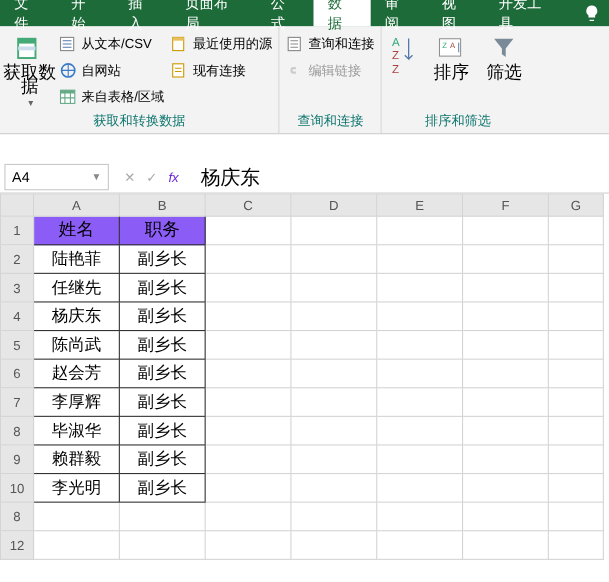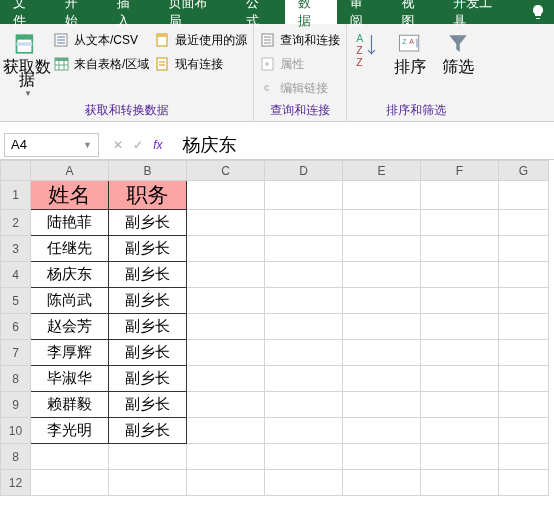--- a/index.html
+++ b/index.html
@@ -6,45 +6,45 @@
 body { background: #fff; width: 554px; height: 529px; overflow: hidden; font-size: 12px; }
 
 .tabs { background: #1e6b3a; display: flex; height: 24px; align-items: stretch; color: #fff; }
 .tab { padding: 5px 13px; cursor: pointer; font-size: 13px; display: flex; align-items: center; }
 .tab.active { background: #fff; color: #1e6b3a; }
 .tab.bulb { margin-left: 4px; padding: 5px 8px; }
 
 .ribbon { background: #f3f3f3; border-bottom: 1px solid #d0d0d0; display: flex; height: 98px; }
 .rgroup { border-right: 1px solid #d8d8d8; display: flex; flex-direction: column; padding: 4px 6px 2px 6px; }
 .rgroup .body { flex: 1; display: flex; gap: 6px; }
-.rgroup .label { text-align: center; font-size: 12px; color: #4c1d95; padding-top: 2px; }
+.rgroup .label { text-align: center; font-size: 12px; color: #0f766e; padding-top: 2px; }
 .bigbtn { display: flex; flex-direction: column; align-items: center; justify-content: flex-start; width: 42px; cursor: pointer; padding-top: 2px; gap: 2px; }
 .bigbtn .ic { width: 28px; height: 28px; }
 .bigbtn .txt { font-size: 16px; text-align: center; line-height: 13px; }
 .col { display: flex; flex-direction: column; gap: 4px; justify-content: flex-start; padding-top: 2px; }
 .smallbtn { display: flex; align-items: center; gap: 4px; font-size: 12px; cursor: pointer; height: 20px; }
 .smallbtn .ic { width: 16px; height: 16px; flex-shrink: 0; }
 .dim { color: #9a9a9a; }
 .drop::after { content: "▾"; font-size: 9px; margin-left: 2px; color: #666; }
 
-.fbar { display: flex; align-items: center; height: 30px; border-bottom: 1px solid #d0d0d0; background: #fff; margin-top: 8px; }
+.fbar { display: flex; align-items: center; height: 30px; border-bottom: 1px solid #d0d0d0; background: #fff; margin-top: 24px; }
 .namebox { width: 95px; border: 1px solid #c9c9c9; height: 24px; margin-left: 4px; display: flex; align-items: center; padding: 0 6px; font-size: 13px; justify-content: space-between; }
 .namebox .dd { color: #888; font-size: 9px; }
 .fxbtns { display: flex; gap: 10px; padding: 0 14px; color: #aaa; align-items: center; }
 .fxbtns span { cursor: pointer; }
 .fxval { font-size: 18px; font-family: SimSun, serif; padding-left: 6px; }
 
 .sheet { overflow: auto; }
 .grid { border-collapse: collapse; }
 .grid th, .grid td { border: 1px solid #d4d4d4; font-weight: normal; }
 .colhdr th { background: #e6e6e6; height: 20px; font-size: 12px; color: #555; width: 78px; }
 .colhdr th.corner { width: 30px; background: #e6e6e6; }
 .rowhdr { background: #e6e6e6; text-align: center; width: 30px; font-size: 12px; color: #555; height: 26px; }
 .cell { height: 26px; text-align: center; font-size: 15px; font-family: SimSun, serif; }
-.hdrcell { background: #fca5a5; font-weight: bold; border: 1px solid #333 !important; font-family: SimSun, serif; font-size: 21px; }
+.hdrcell { background: #8b5cf6; font-weight: bold; border: 1px solid #333 !important; font-family: SimSun, serif; font-size: 16px; }
 .datacell { border: 1px solid #333 !important; }
 </style>
 </head>
 <body>
 
 <div class="tabs">
   <div class="tab">文件</div>
   <div class="tab">开始</div>
   <div class="tab">插入</div>
   <div class="tab">页面布局</div>
@@ -75,20 +75,27 @@
       <div class="col">
         <div class="smallbtn">
             <svg class="ic" viewBox="0 0 16 16">
               <rect x="1" y="2" width="12" height="12" fill="#fff" stroke="#888"></rect>
               <path stroke="#57a" d="M3 5h8M3 8h8M3 11h8"></path>
             </svg>
             <span>从文本/CSV</span>
           </div>
         <div class="smallbtn">
             <svg class="ic" viewBox="0 0 16 16">
+              <circle cx="8" cy="8" r="6" fill="none" stroke="#3a7ac8" stroke-width="1.5"></circle>
+              <path stroke="#3a7ac8" d="M2 8h12M8 2v12" fill="none"></path>
+            </svg>
+            <span>自网站</span>
+          </div>
+        <div class="smallbtn">
+            <svg class="ic" viewBox="0 0 16 16">
               <rect x="1" y="2" width="13" height="12" fill="#fff" stroke="#6a8"></rect>
               <rect x="1" y="2" width="13" height="3" fill="#6a8"></rect>
               <path stroke="#6a8" d="M5 2v12M10 2v12M1 9h13"></path>
             </svg>
             <span>来自表格/区域</span>
           </div>
       </div>
       <div class="col">
         <div class="smallbtn">
             <svg class="ic" viewBox="0 0 16 16">
@@ -111,27 +118,20 @@
 
   <div class="rgroup">
     <div class="body">
       <div class="col">
         <div class="smallbtn">
             <svg class="ic" viewBox="0 0 16 16">
               <rect x="2" y="2" width="11" height="12" fill="#fff" stroke="#888"></rect>
               <path stroke="#888" d="M4 5h7M4 8h7M4 11h7"></path>
             </svg>
             <span>查询和连接</span>
-          </div>
-        <div class="smallbtn dim">
-            <svg class="ic" viewBox="0 0 16 16">
-              <rect x="2" y="2" width="11" height="12" fill="#fff" stroke="#bbb"></rect>
-              <circle cx="7" cy="8" r="2" fill="#ccc"></circle>
-            </svg>
-            <span>属性</span>
           </div>
         <div class="smallbtn dim">
             <svg class="ic" viewBox="0 0 16 16">
               <path d="M4 8a3 3 0 0 1 3-3h2v2H7a1 1 0 0 0 0 2h2v2H7a3 3 0 0 1-3-3z" fill="#ccc"></path>
             </svg>
             <span>编辑链接</span>
           </div>
       </div>
     </div>
     <div class="label">查询和连接</div>

